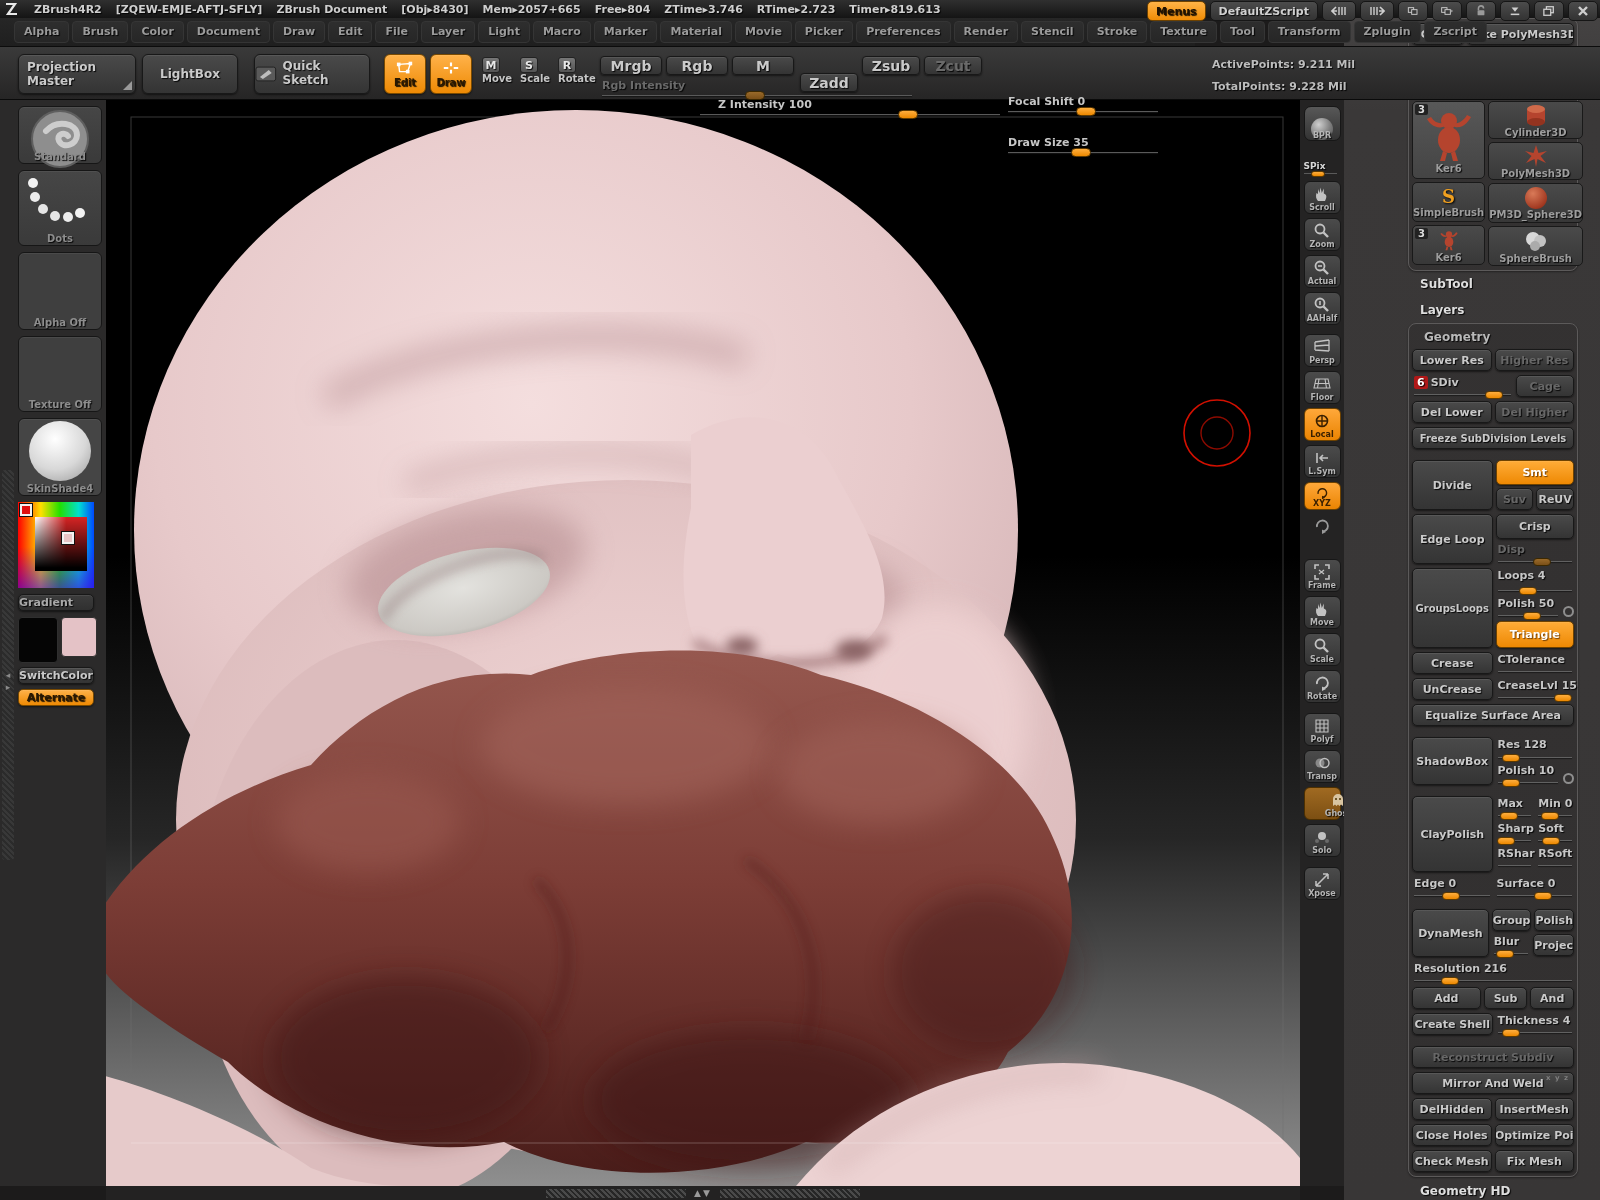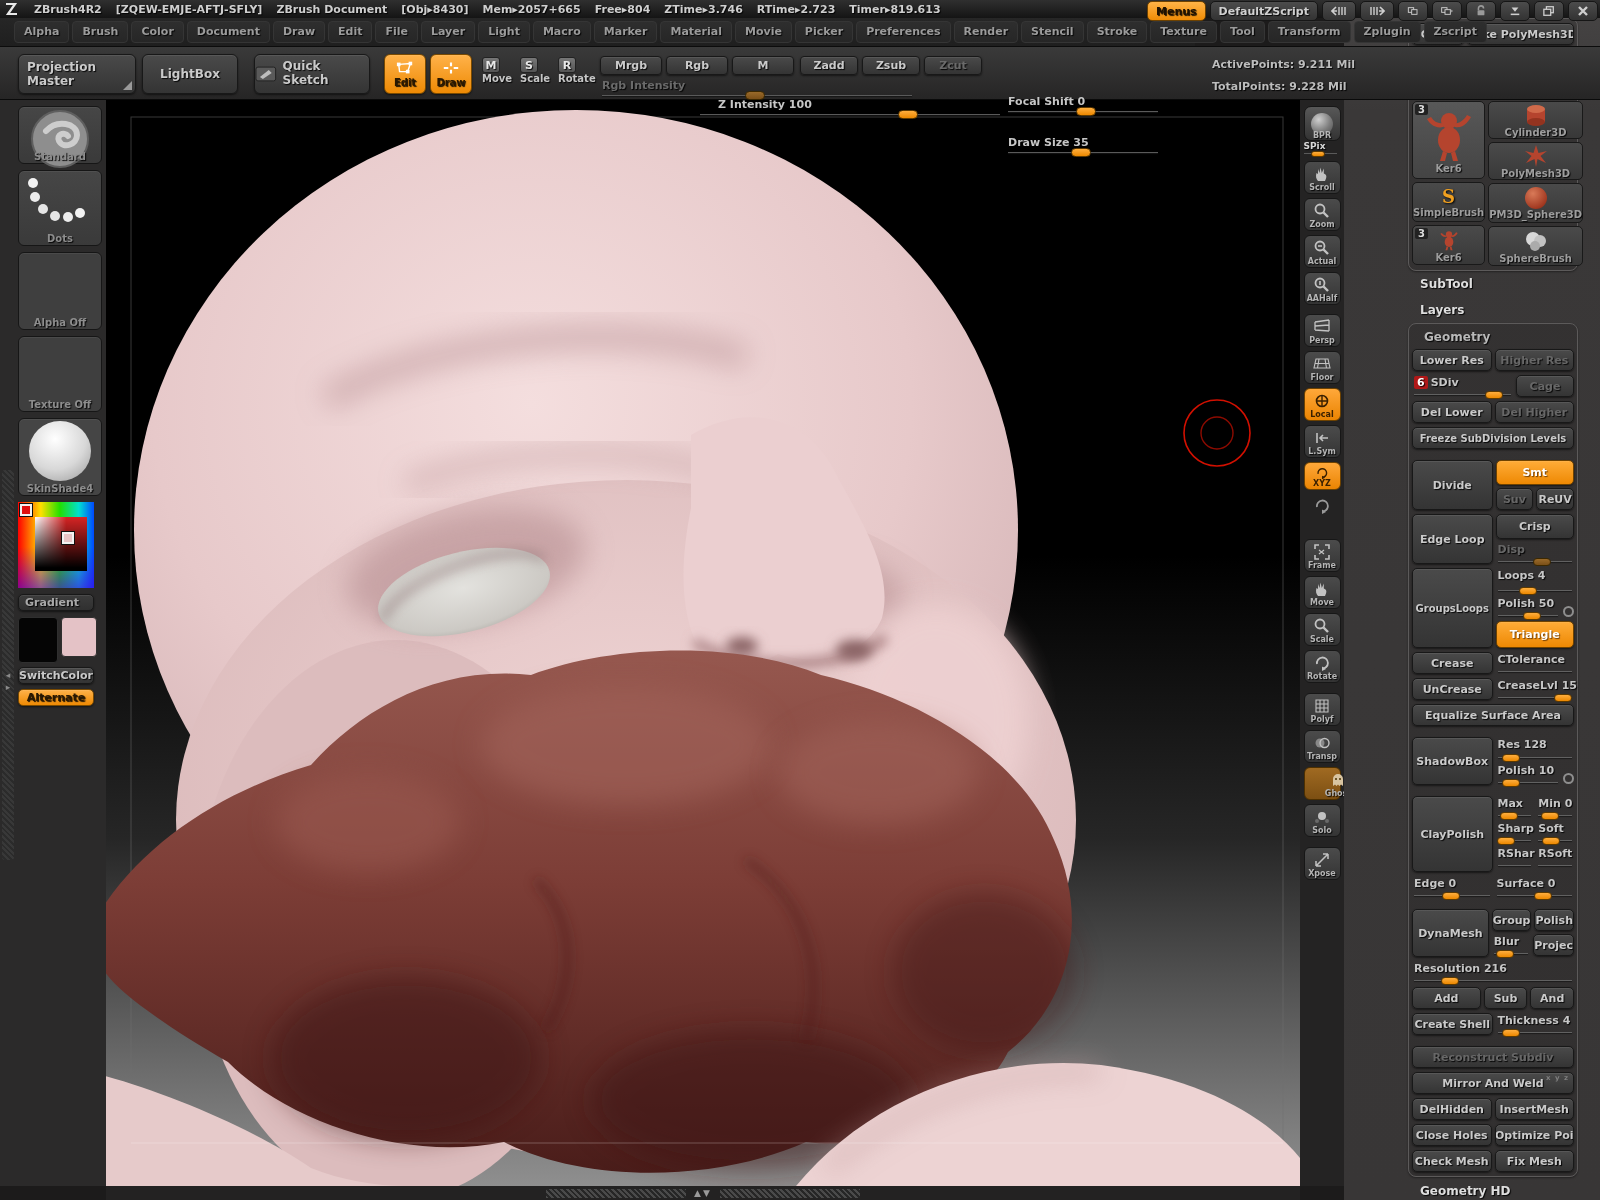--- a/index.html
+++ b/index.html
@@ -34,21 +34,21 @@
     color:#cacaca; box-shadow:inset 0 1px 0 rgba(255,255,255,.08), 0 1px 2px rgba(0,0,0,.55); }
   .btn.orange { background:linear-gradient(#ffb24a,#ee8a04); color:#2a1800; border-color:#7a4a00; }
   .abs { position:absolute; }
   .tb-big { height:40px; top:7px; font-size:12px; }
   .fold::after { content:""; position:absolute; right:3px; bottom:3px; border-left:9px solid transparent; border-bottom:9px solid #9a9a9a; }
   .mode { width:42px; height:40px; top:7px; flex-direction:column; font-size:10px; gap:2px; }
   .mode .glyph { width:18px; height:14px; }
   .lbtn { width:26px; height:24px; flex-direction:column; font-size:10px; background:none; border:none; box-shadow:none; }
   .letterbox { width:18px; height:16px; background:linear-gradient(#777,#555); border:1px solid #222; border-radius:3px;
     color:#e8e8e8; font-size:11px; display:flex; align-items:center; justify-content:center; }
-  .smallb { height:19px; font-size:11px; padding:1px 10px; border-radius:4px; }
+  .smallb { height:19px; font-size:14px; padding:1px 10px; border-radius:4px; }
   .smallb.dim { color:#6a6a6a; }
   .slider { position:relative; height:19px; font-size:11px; }
   .slider .lab { position:absolute; left:0; top:1px; white-space:nowrap; }
   .slider .track { position:absolute; left:0; right:0; bottom:1px; height:1px; background:#5a5a5a; box-shadow:0 1px 1px #151515; }
   .handle { position:absolute; bottom:-3px; width:20px; height:9px; border-radius:5px;
     background:linear-gradient(#ffae3e,#ec8800); border:1px solid #5e3a00; }
   .handle.dim { background:linear-gradient(#9a6a2a,#7a4f18); border-color:#3c2800; }
   .dimtext { color:#6a6a6a; }
   .ptxt { font-size:11px; color:#bdbdbd; }
 
@@ -86,22 +86,22 @@
   .shelf-btn { position:relative; width:37px; height:33px; margin-bottom:4px; border-radius:6px;
     background:linear-gradient(#4b4b4b,#343434); border:1px solid #171717; display:flex; flex-direction:column;
     align-items:center; justify-content:flex-start; padding-top:3px; }
   .shelf-btn .slabel { position:absolute; bottom:1px; font-size:8px; color:#b5b5b5; white-space:nowrap; }
   .shelf-btn.active { background:linear-gradient(#ffa83a,#ea8402); border-color:#6e4200; }
   .shelf-btn.ghosted { background:linear-gradient(#a06a22,#7c4f12); border-color:#4e3000;padding-left:32px; }
   .shelf-btn svg { width:18px; height:18px; }
   .spix { width:37px; margin-bottom:4px; font-size:9px; color:#d8d8d8; position:relative; padding-bottom:6px; text-align:left; }
   .spix .track { position:absolute; left:0; right:4px; bottom:3px; height:1px; background:#5a5a5a; }
   .spix .handle { width:14px; height:6px; bottom:0; }
-  .bpr { width:37px; height:35px; margin-bottom:0; border-radius:7px; background:linear-gradient(#585858,#333);
-    border:1px solid #171717; position:relative; display:flex; align-items:center; justify-content:center; }
+  .bpr { width:37px; height:35px; margin-bottom:20px; border-radius:7px; background:linear-gradient(#585858,#333);
+    border:1px solid #171717; position:relative; display:flex; align-items:flex-end; justify-content:center; }
   .bpr .ball { width:22px; height:22px; border-radius:50%; background:radial-gradient(circle at 35% 30%,#cfcfcf,#7e7e7e 55%,#4a4a4a); }
   .bpr .slabel { position:absolute; bottom:0; font-size:8px; color:#b5b5b5; }
 
   
   #panel { position:absolute; left:1344px; top:16px; width:256px; height:1184px;
     background:linear-gradient(#454343 0%, #3a3838 8%, #383636 100%); z-index:10; }
   #panel-inner { position:absolute; left:64px; top:2px; width:170px; }
   .pbox { border:1px solid #5c5a5a; border-radius:8px; background:rgba(0,0,0,.1);
     padding:4px 3px; box-shadow:0 1px 2px rgba(0,0,0,.4); }
   .prow { display:flex; gap:3px; margin-bottom:4px; }
@@ -263,21 +263,21 @@
     <span>Scale</span>
   </div>
   <div class="lbtn abs ts" style="left:558px;top:10px;">
     <span class="letterbox">R</span>
     <span>Rotate</span>
   </div>
 
   <div class="btn abs smallb ts" style="left:600px;top:9px;width:62px;">Mrgb</div>
   <div class="btn abs smallb ts" style="left:666px;top:9px;width:62px;">Rgb</div>
   <div class="btn abs smallb ts" style="left:732px;top:9px;width:62px;">M</div>
-  <div class="btn abs smallb ts" style="left:800px;top:9px;width:58px;">Zadd</div>
+  <div class="btn abs smallb ts" style="left:800px;top:26px;width:58px;">Zadd</div>
   <div class="btn abs smallb ts" style="left:862px;top:9px;width:58px;">Zsub</div>
   <div class="btn abs smallb dim ts" style="left:924px;top:9px;width:58px;">Zcut</div>
 
   <div class="slider abs" style="left:602px;top:31px;width:310px;">
     <span class="lab dimtext ts">Rgb Intensity</span>
     <span class="track"></span>
     <span class="handle dim" style="left:46%"></span>
   </div>
   <div class="slider abs" style="left:700px;top:31px;width:300px;">
     <span class="lab ts" style="left:18px;">Z Intensity 100</span>
@@ -332,21 +332,21 @@
   </div>
   <div class="thumb" style="height:78px;background:#454545;">
     <div style="width:62px;height:60px;margin:2px auto 0;border-radius:50%;background:radial-gradient(circle at 42% 30%,#ffffff,#d8d8d8 55%,#9f9f9f 95%);"></div>
     <span class="tlabel ts">SkinShade4</span>
   </div>
   <div class="picker-outer">
     <div class="picker-inner"></div>
     <span class="pmark" style="left:2px;top:2px;background:#e01010;"></span>
     <span class="pmark" style="left:44px;top:30px;background:#e8c4c6;"></span>
   </div>
-  <div class="btn side-btn ts" style="margin-top:6px;background:linear-gradient(#3c3c3c,#303030);color:#a8a8a8;justify-content:flex-start;padding-left:6px;">Gradient</div>
+  <div class="btn side-btn ts" style="margin-top:6px;background:linear-gradient(#3c3c3c,#303030);color:#a8a8a8;justify-content:flex-start;">Gradient</div>
   <div class="swatches">
     <div class="sw1"></div>
     <div class="sw2"></div>
   </div>
   <div class="btn side-btn ts">SwitchColor</div>
   <div class="btn orange side-btn ts">Alternate</div>
 </div>
 
 <div id="canvas">
   <svg width="1194" height="1086" viewBox="0 0 1194 1086">

